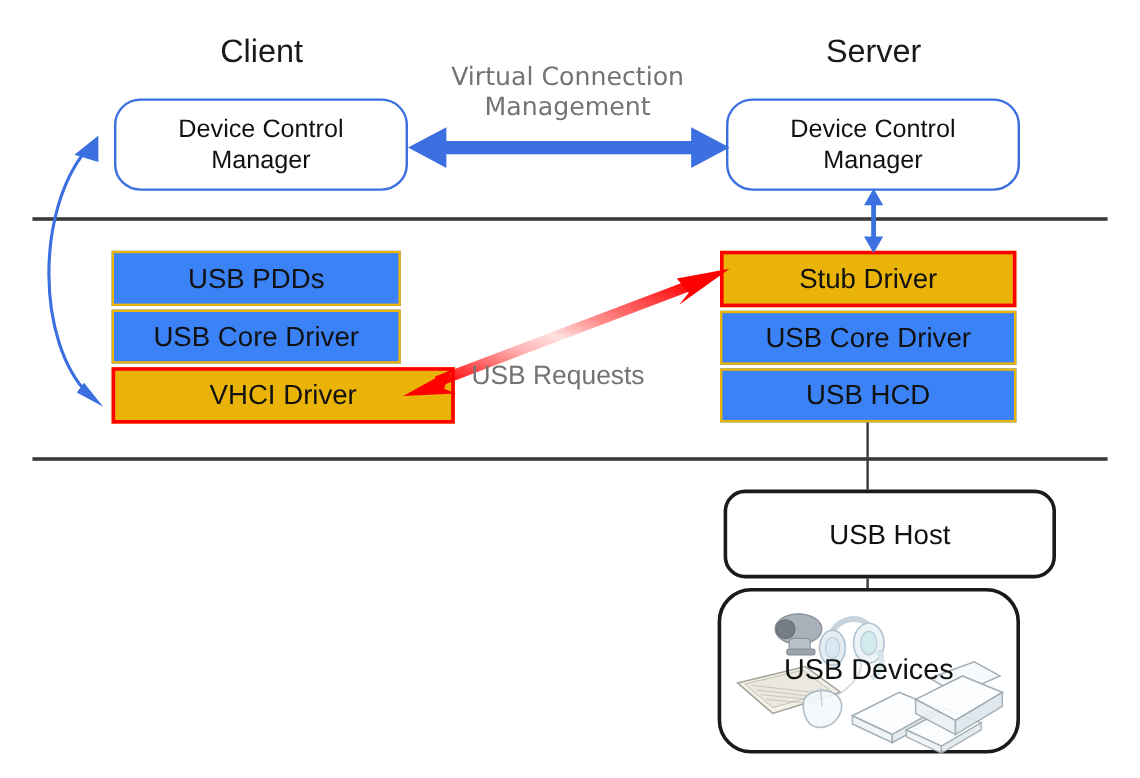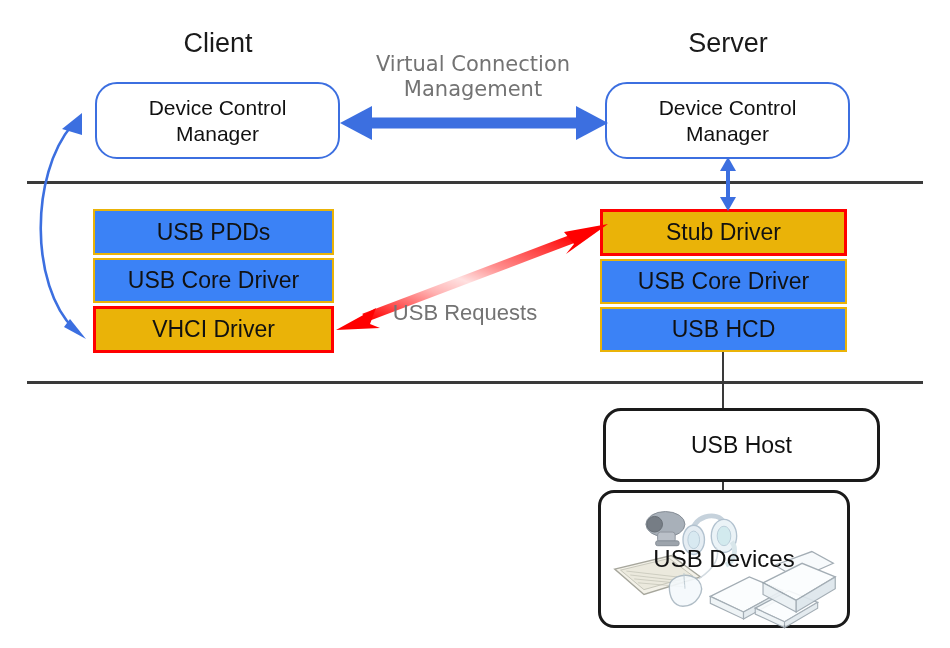--- a/index.html
+++ b/index.html
@@ -68,21 +68,21 @@
     display: flex;
     align-items: center;
     justify-content: center;
     text-align: center;
     font-size: 23px;
     color: #111111;
     line-height: 1.22;
     box-sizing: border-box;
   }
   .blk-box.devices {
-    border-radius: 16px;
+    border-radius: 28px;
     position: relative;
     text-align: right;
   }
 
   
   .divider {
     background: #3a3a3a;
     height: 3px;
   }
   .vline {
@@ -154,21 +154,21 @@
     <polygon points="0,23 32,6 32,40" fill="#3c6fe0"></polygon>
     <polygon points="268,23 236,6 236,40" fill="#3c6fe0"></polygon>
   </svg>
 
   <div class="abs stack-box" style="left:93px; top:209px; width:241px; height:46px;">
     <span>USB PDDs</span>
   </div>
   <div class="abs stack-box" style="left:93px; top:258px; width:241px; height:45px;">
     <span>USB Core Driver</span>
   </div>
-  <div class="abs stack-box hl" style="left:93px; top:306px; width:241px; height:47px;">
+  <div class="abs stack-box hl" style="left:93px; top:306px; width:286px; height:47px;">
     <span>VHCI Driver</span>
   </div>
 
   <div class="abs stack-box hl" style="left:600px; top:209px; width:247px; height:47px;">
     <span>Stub Driver</span>
   </div>
   <div class="abs stack-box" style="left:600px; top:259px; width:247px; height:45px;">
     <span>USB Core Driver</span>
   </div>
   <div class="abs stack-box" style="left:600px; top:307px; width:247px; height:45px;">

